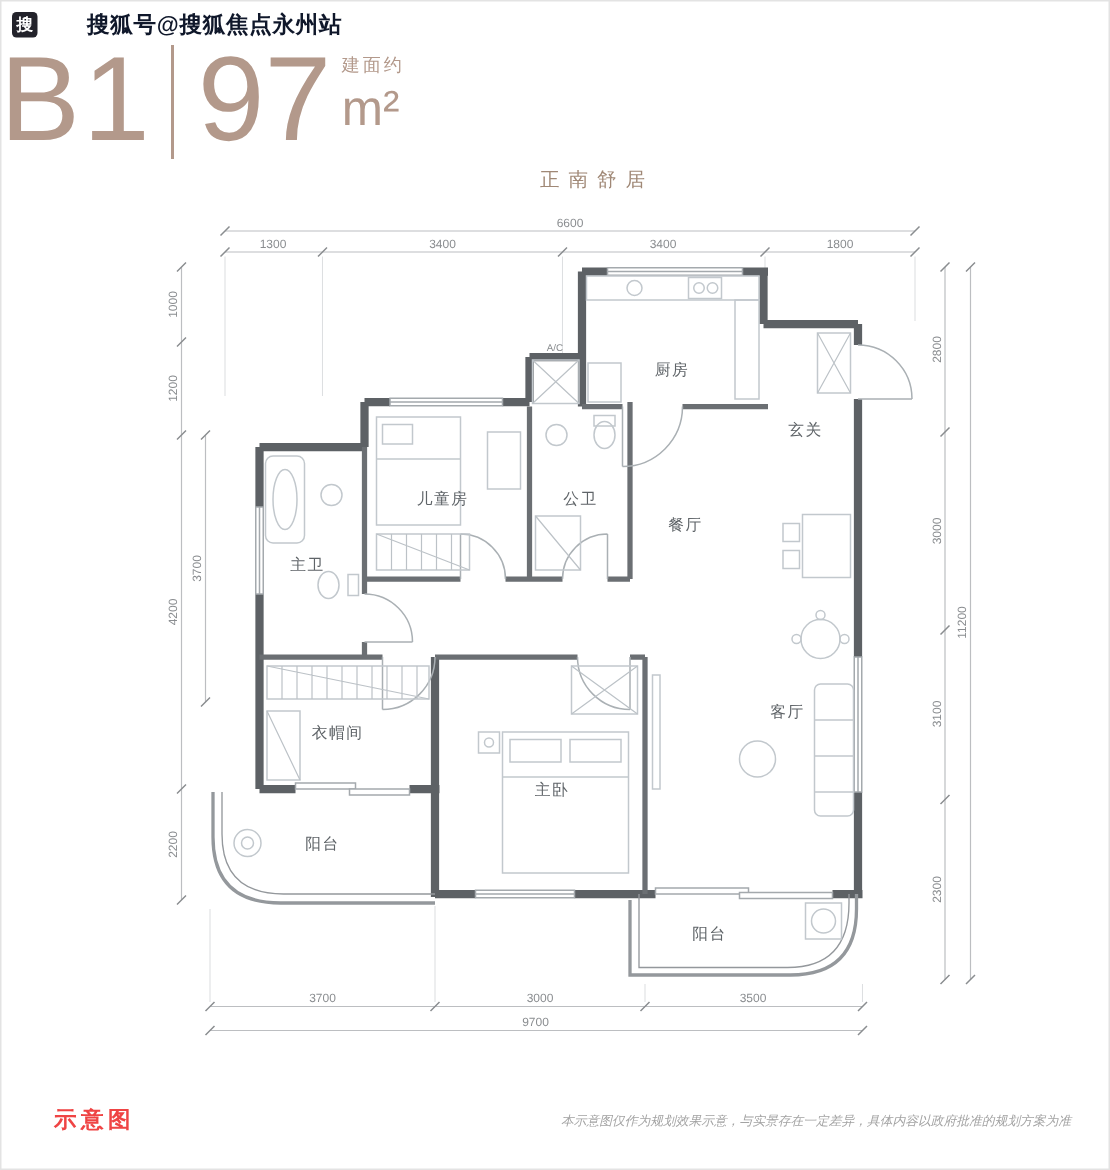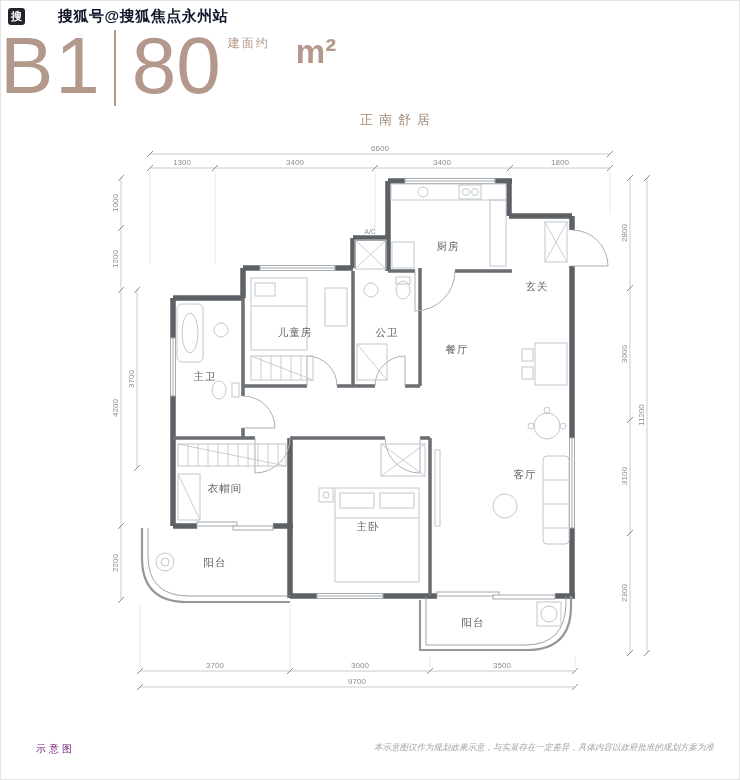--- a/index.html
+++ b/index.html
@@ -14,23 +14,23 @@
   .wm-icon{width:17px;height:17px;background:#23232b;color:#fff;font-size:11px;font-weight:bold;
     display:flex;align-items:center;justify-content:center;border-radius:3px;}
   .wm-text{font-size:15px;font-weight:bold;color:#0f172a;letter-spacing:0.5px;margin-left:28px;}
 
   
   .title-block{position:absolute;top:26px;left:0;width:100%;display:flex;flex-direction:column;align-items:flex-start;color:#b3998b;}
   .title-row{display:flex;align-items:flex-start;}
   .model{font-size:80px;line-height:1;font-weight:300;letter-spacing:2px;}
   .divider{width:2px;height:76px;background:#b3998b;margin:4px 16px 0 12px;}
   .area-value{font-size:80px;line-height:1;font-weight:300;}
-  .area-side{display:flex;flex-direction:row;margin-left:7px;padding-top:9px;}
+  .area-side{display:flex;flex-direction:column;margin-left:7px;padding-top:9px;}
   .area-prefix{font-size:12px;letter-spacing:2px;margin-bottom:3px;}
-  .area-unit{font-size:33px;line-height:1.05;font-weight:700;margin-left:26px;}
+  .area-unit{font-size:33px;line-height:1.05;font-weight:400;}
   .tagline{font-size:13px;letter-spacing:6px;color:#a08876;margin-top:5px;align-self:center;
     transform:translateX(28px);}
 
   
   .plan-wrap{position:absolute;left:85px;top:138px;width:600px;height:560px;}
   .dl{stroke:#bcbec1;stroke-width:0.8;fill:none;}
   .ext{stroke:#dddfe1;stroke-width:0.7;fill:none;}
   .tick{stroke:#8a8d90;stroke-width:1;fill:none;}
   .dt{fill:#8a8d90;font-size:8px;text-anchor:middle;font-family:"Liberation Sans",sans-serif;}
   .rl{fill:#5f6468;font-size:10.5px;text-anchor:middle;letter-spacing:1px;font-family:"Liberation Sans",sans-serif;}
@@ -39,38 +39,38 @@
   .iwall{stroke:#6b6f73;stroke-width:3.5;fill:none;stroke-linecap:butt;}
   .win{stroke:#a4a9ad;stroke-width:1;fill:#ffffff;}
   .winline{stroke:#a4a9ad;stroke-width:1;fill:none;}
   .rail{stroke:#94989c;stroke-width:2.2;fill:none;}
   .rail2{stroke:#94989c;stroke-width:0.9;fill:none;}
   .door{stroke:#aab0b4;stroke-width:1;fill:none;}
   .furn{stroke:#c2c8cd;stroke-width:1;fill:none;}
   .hatch{stroke:#bcc2c7;stroke-width:0.8;fill:none;}
 
   
-  .footer-label{position:absolute;left:36px;bottom:24px;font-size:10px;color:#701a75;letter-spacing:3px;}
+  .footer-label{position:absolute;left:36px;bottom:24px;font-size:15px;color:#ef4444;letter-spacing:3px;font-weight:bold;}
   .disclaimer{position:absolute;right:26px;bottom:26px;font-size:8.5px;color:#a3a3a3;white-space:nowrap;font-style:italic;}
 </style>
 </head>
 <body>
 
 <div class="frame"></div>
 
 <div class="watermark">
   <span class="wm-icon">搜</span>
   <span class="wm-text">搜狐号@搜狐焦点永州站</span>
 </div>
 
 <div class="title-block">
   <div class="title-row">
     <span class="model">B1</span>
     <span class="divider"></span>
-    <span class="area-value">80</span>
+    <span class="area-value">97</span>
     <span class="area-side">
       <span class="area-prefix">建面约</span>
       <span class="area-unit">m²</span>
     </span>
   </div>
   <div class="tagline">正南舒居</div>
 </div>
 
 <div class="plan-wrap">
 <svg width="600" height="560" viewBox="0 0 600 560" xmlns="http://www.w3.org/2000/svg">

